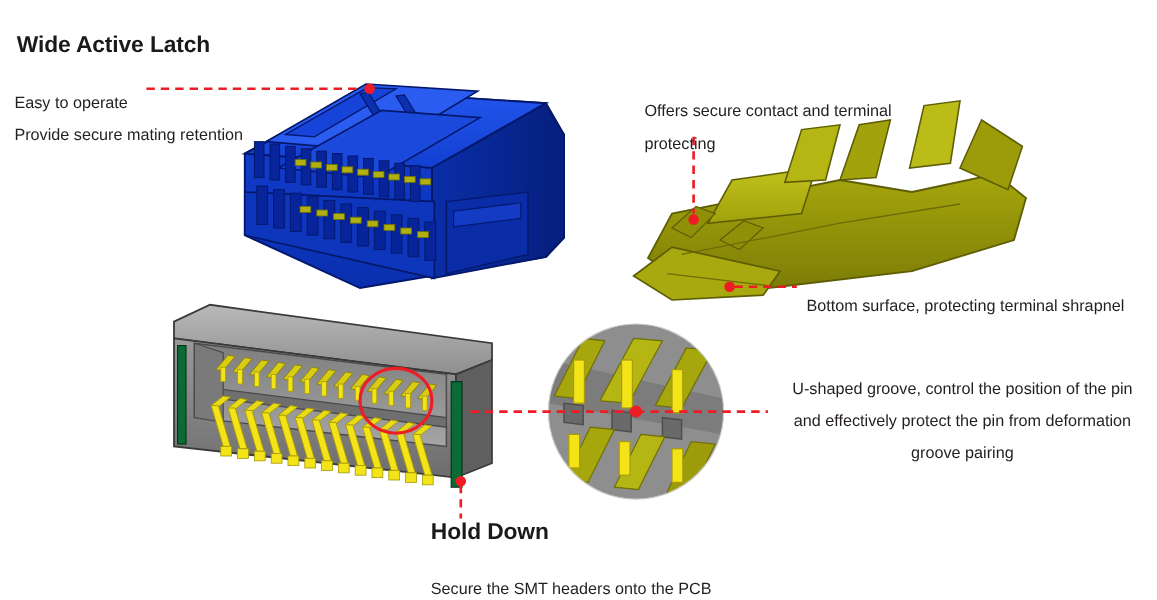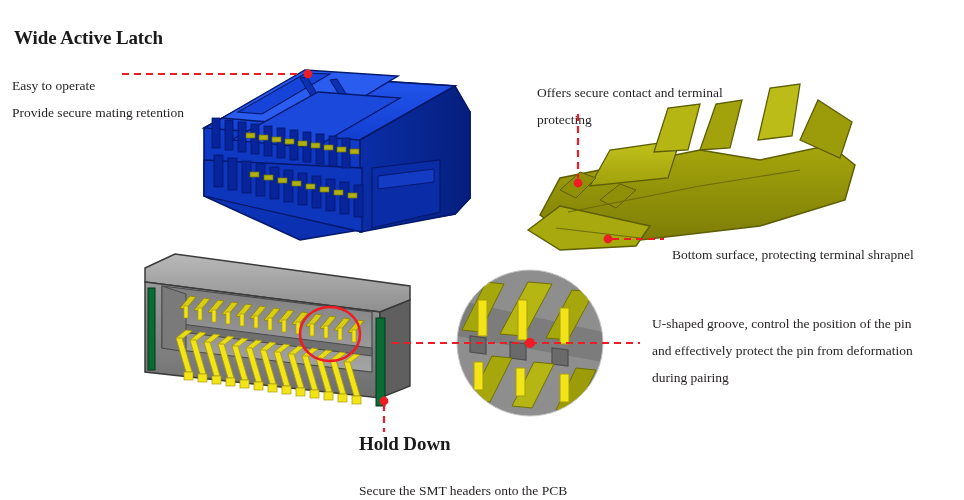--- a/index.html
+++ b/index.html
@@ -14,21 +14,20 @@
     position: relative;
     overflow: hidden;
     font-family: "Liberation Sans", sans-serif;
     color: #231f20;
   }
   .stage {
     position: absolute;
     inset: 0;
     width: 800px;
     height: 500px;
-    font-family: Liberation Serif, serif;
   }
   .heading {
     position: absolute;
     font-size: 19px;
     font-weight: bold;
     letter-spacing: -0.1px;
     color: #1a1a1a;
     white-space: nowrap;
   }
   .body-text {
@@ -39,21 +38,21 @@
     white-space: nowrap;
     line-height: 1.0;
     margin-top: 16px;
   }
   .para {
     position: absolute;
     font-size: 13.5px;
     color: #231f20;
     line-height: 27px;
   }
-  .para div { white-space: nowrap; }
+  .para div { white-space: nowrap; text-align: center; }
 
   
   .art {
     position: absolute;
     left: 0;
     top: 0;
     width: 964px;
     height: 500px;
     pointer-events: none;
   }
@@ -378,19 +377,19 @@
   <div class="body-text" style="left:12px; top:63px;">Easy to operate</div>
   <div class="body-text" style="left:12px; top:90px;">Provide secure mating retention</div>
 
   <div class="body-text" style="left:537px; top:70px;">Offers secure contact and terminal</div>
   <div class="body-text" style="left:537px; top:97px;">protecting</div>
   <div class="body-text" style="left:672px; top:232px;">Bottom surface, protecting terminal shrapnel</div>
 
   <div class="para" style="left:652px; top:310px; width:300px;">
     <div>U-shaped groove, control the position of the pin</div>
     <div>and effectively protect the pin from deformation</div>
-    <div>during pairing</div>
+    <div>groove pairing</div>
   </div>
 
   <div class="heading" style="left:359px; top:433px;">Hold Down</div>
   <div class="body-text" style="left:359px; top:468px;">Secure the SMT headers onto the PCB</div>
 
 </div>
 
 </body></html>

